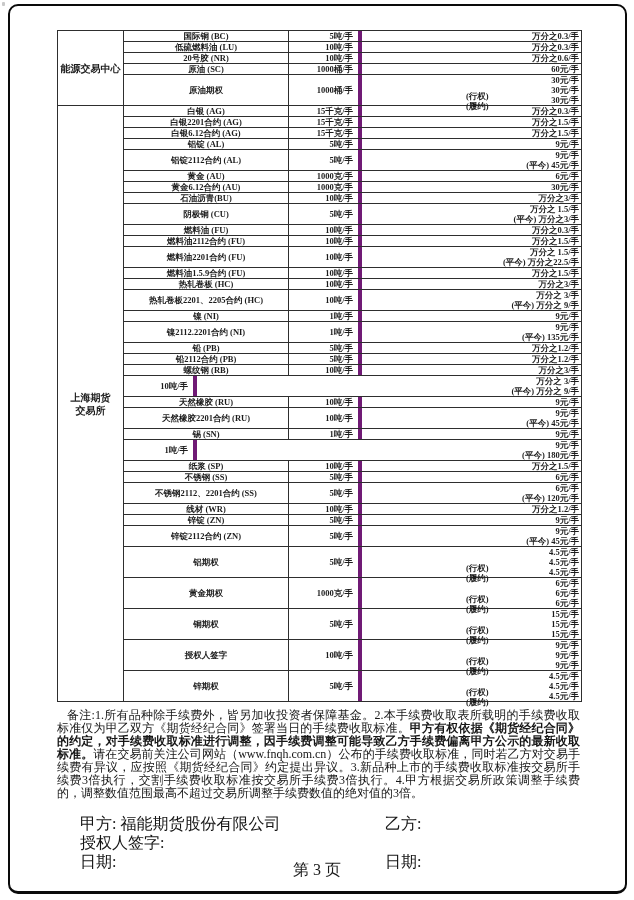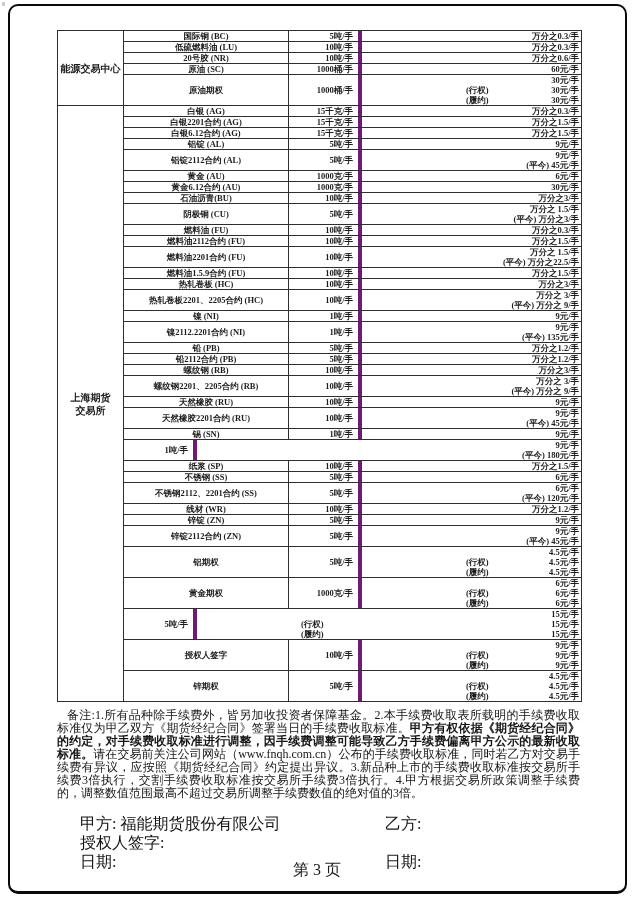--- a/index.html
+++ b/index.html
@@ -37,21 +37,21 @@
   .c-unit{
     width:73px;box-sizing:border-box;border-right:4px solid #701a75;
     display:flex;align-items:center;justify-content:flex-end;
     padding-right:5px;line-height:10px;
   }
   .c-fee{
     flex:1;min-width:0;display:flex;flex-direction:column;justify-content:center;
     padding-right:2px;
   }
   .fline{position:relative;text-align:right;line-height:10px;white-space:pre;}
-  .ftag{position:absolute;left:104px;top:0;}
+  .ftag{position:absolute;left:104px;top:6px;}
   
   .notes{
     margin:7px 0 0 0;width:523px;
     font-size:12px;line-height:13px;text-align:justify;text-indent:10px;
     color:#161616;
   }
   .notes .b{font-weight:bold;}
   
   .sig{margin-top:14px;width:523px;font-size:16px;line-height:19px;margin-left:23px;}
   .sig-row{display:flex;}
@@ -262,21 +262,20 @@
               </div>
             </div>
             <div class="row">
               <div class="c-prod">螺纹钢 (RB)</div>
               <div class="c-unit">10吨/手</div>
               <div class="c-fee">
                 <div class="fline"><span class="fval">万分之3/手</span></div>
               </div>
             </div>
             <div class="row">
-              <div class="c-prod">螺纹钢2201、2205合约 (RB)</div>
               <div class="c-unit">10吨/手</div>
               <div class="c-fee">
                 <div class="fline"><span class="fval">万分之 3/手</span></div>
                 <div class="fline"><span class="fval">(平今) 万分之 9/手</span></div>
               </div>
             </div>
             <div class="row">
               <div class="c-prod">天然橡胶 (RU)</div>
               <div class="c-unit">10吨/手</div>
               <div class="c-fee">
@@ -361,20 +360,21 @@
             <div class="row">
               <div class="c-prod">黄金期权</div>
               <div class="c-unit">1000克/手</div>
               <div class="c-fee">
                 <div class="fline"><span class="fval">6元/手</span></div>
                 <div class="fline"><span class="ftag">(行权)</span><span class="fval">6元/手</span></div>
                 <div class="fline"><span class="ftag">(履约)</span><span class="fval">6元/手</span></div>
               </div>
             </div>
             <div class="row">
+              <div class="c-prod">铜期权</div>
               <div class="c-unit">5吨/手</div>
               <div class="c-fee">
                 <div class="fline"><span class="fval">15元/手</span></div>
                 <div class="fline"><span class="ftag">(行权)</span><span class="fval">15元/手</span></div>
                 <div class="fline"><span class="ftag">(履约)</span><span class="fval">15元/手</span></div>
               </div>
             </div>
             <div class="row">
               <div class="c-prod">授权人签字</div>
               <div class="c-unit">10吨/手</div>

